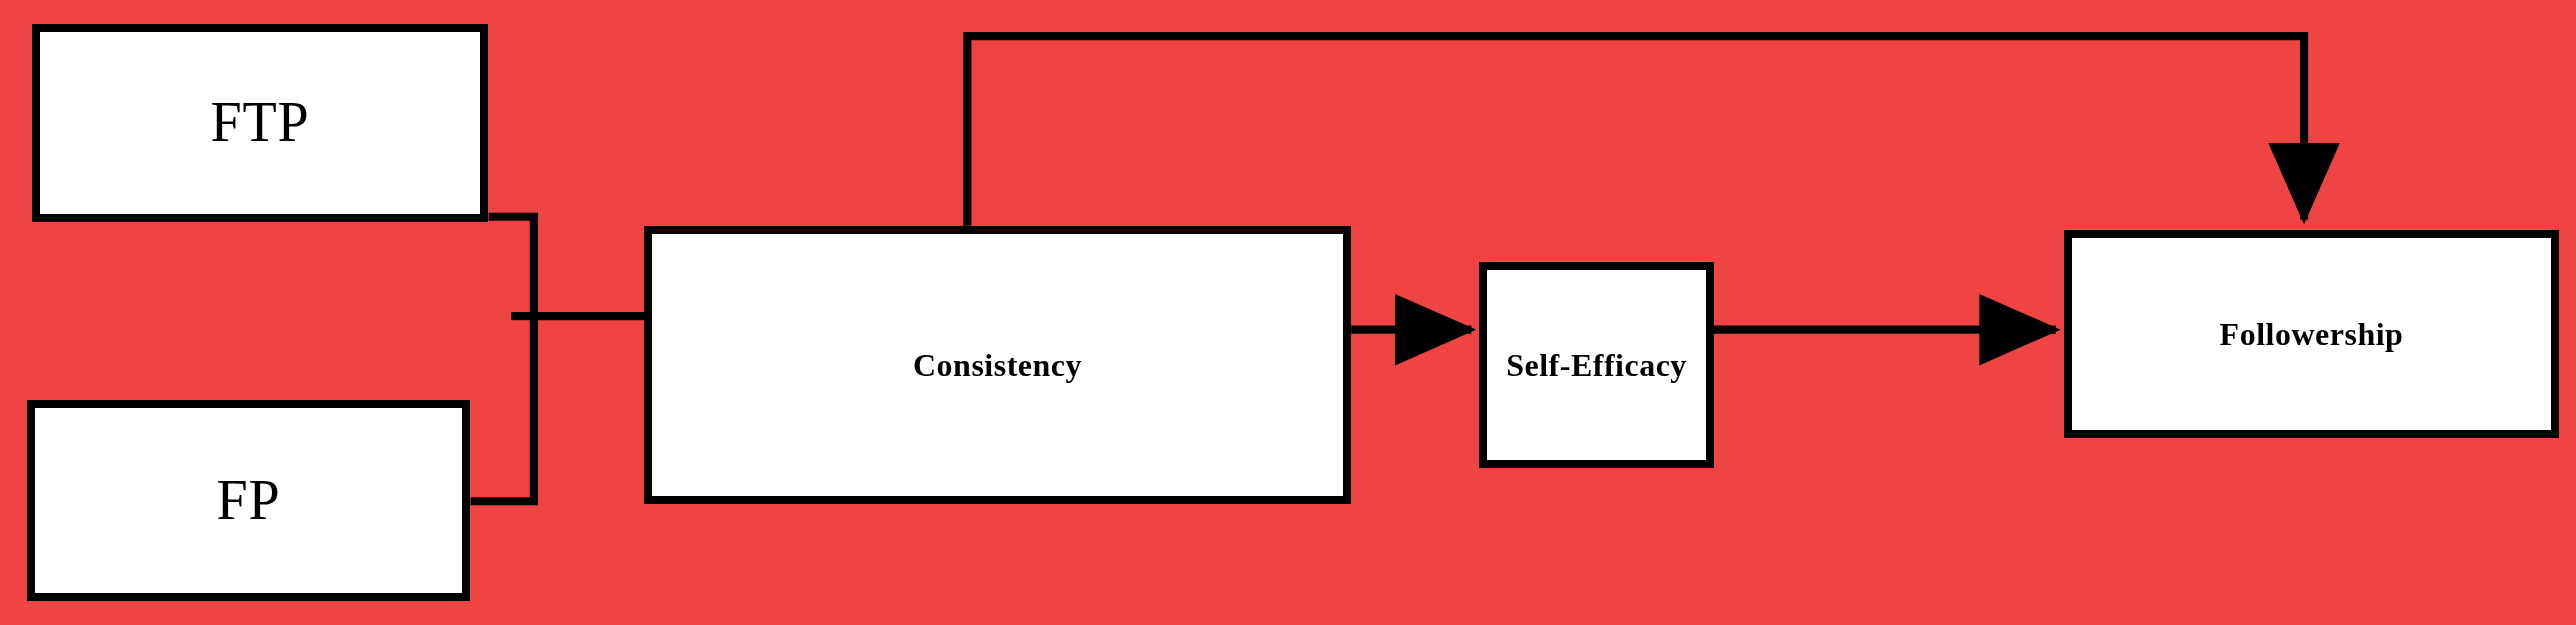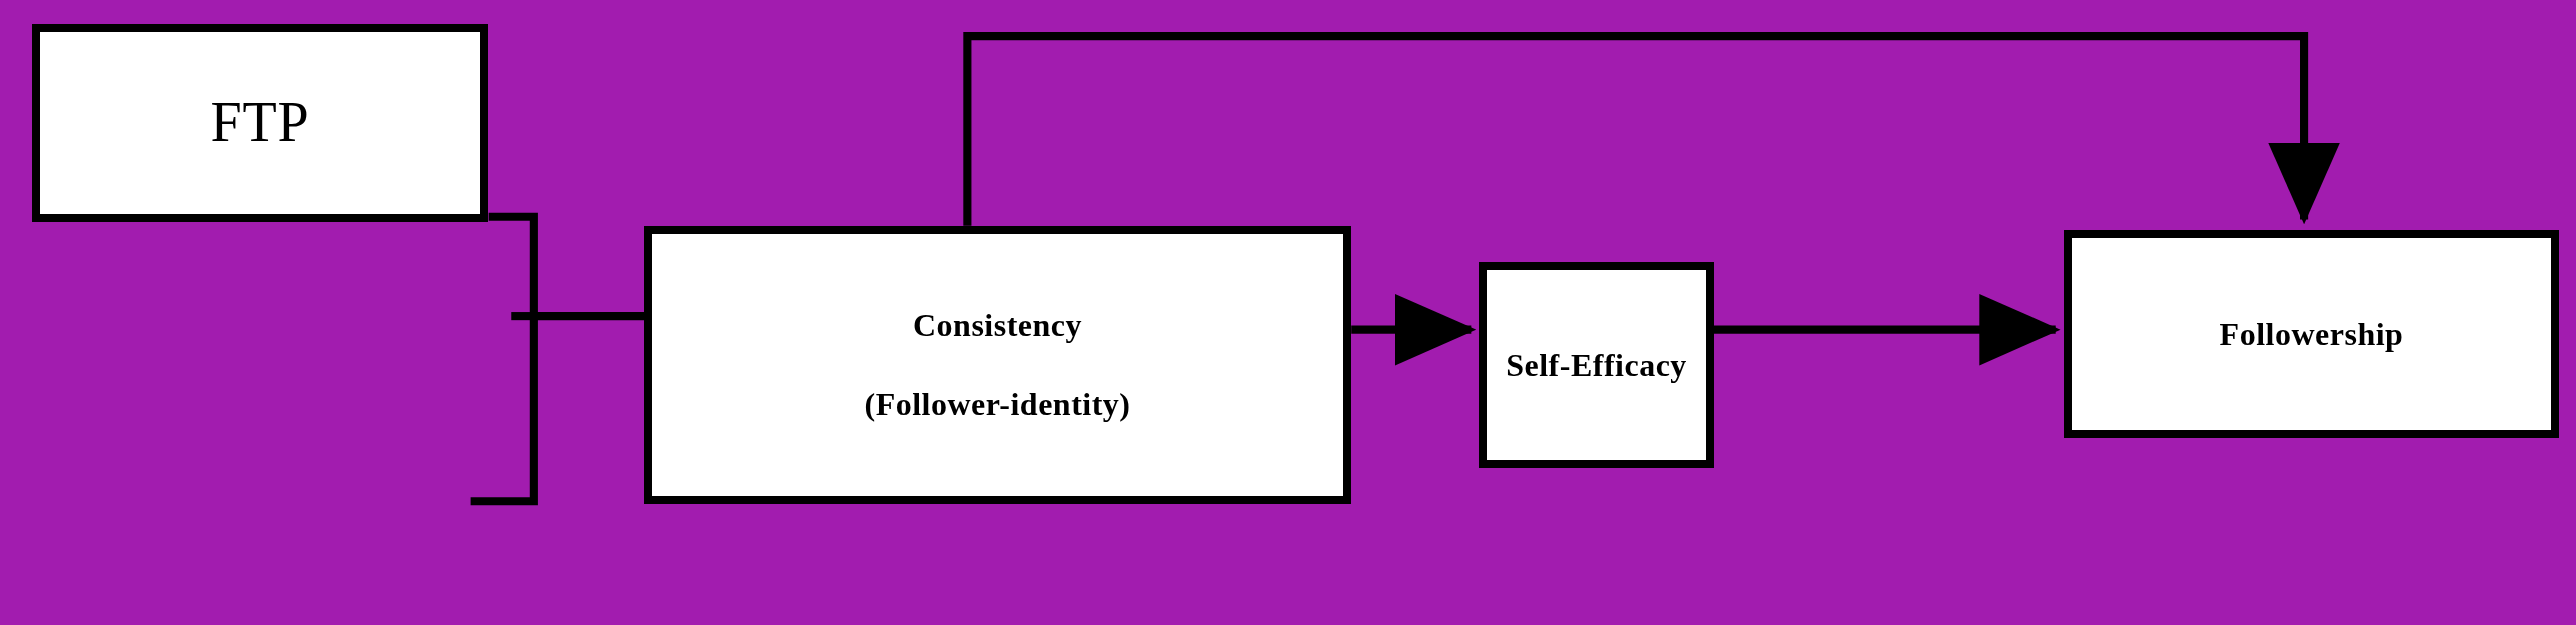--- a/index.html
+++ b/index.html
@@ -7,21 +7,21 @@
     padding: 0;
     background: #ffffff;
   }
   body {
     font-family: "Liberation Serif", "DejaVu Serif", serif;
   }
   #canvas {
     position: relative;
     width: 2576px;
     height: 625px;
-    background: #a21caf;
+    background: #ef4444;
     overflow: hidden;
   }
   #diagram-svg {
     position: absolute;
     left: 0;
     top: 0;
     width: 2576px;
     height: 625px;
   }
   .node-box {
@@ -88,24 +88,26 @@
 
     <line x1="1896" y1="365" x2="2275" y2="365" stroke="#000000" stroke-width="9" marker-end="url(#arrowRight)"></line>
 
     <polyline points="1070,250 1070,40 2550,40 2550,243" fill="none" stroke="#000000" stroke-width="9" marker-end="url(#arrowDown)"></polyline>
   </svg>
 
   <div class="node-box" id="box-ftp">
     <span class="node-label plain-label">FTP</span>
   </div>
 
+  <div class="node-box" id="box-fp">
+    <span class="node-label plain-label">FP</span>
+  </div>
 
   <div class="node-box" id="box-consist">
     <span class="node-label bold-label">Consistency</span>
-    <span class="node-label bold-label sub">(Follower-identity)</span>
   </div>
 
   <div class="node-box" id="box-selfeff">
     <span class="node-label bold-label">Self-Efficacy</span>
   </div>
 
   <div class="node-box" id="box-follow">
     <span class="node-label bold-label">Followership</span>
   </div>
 

